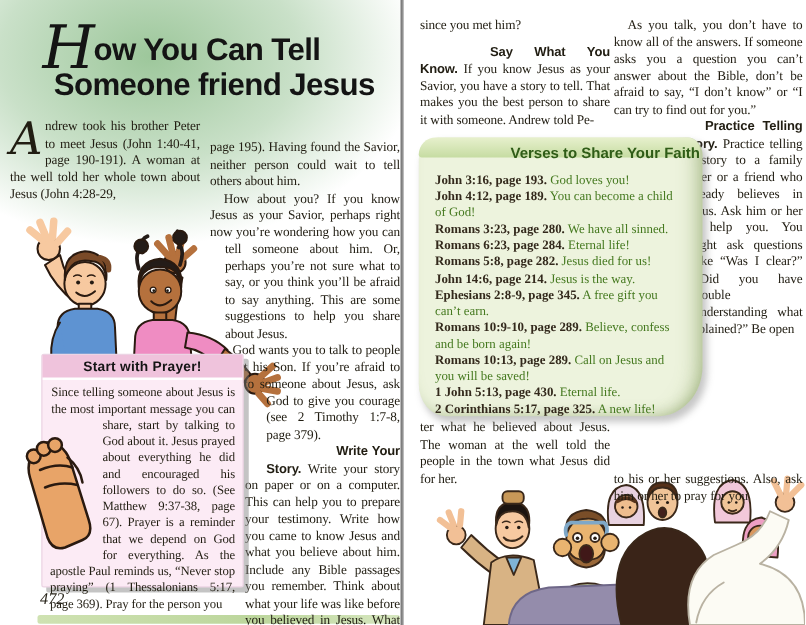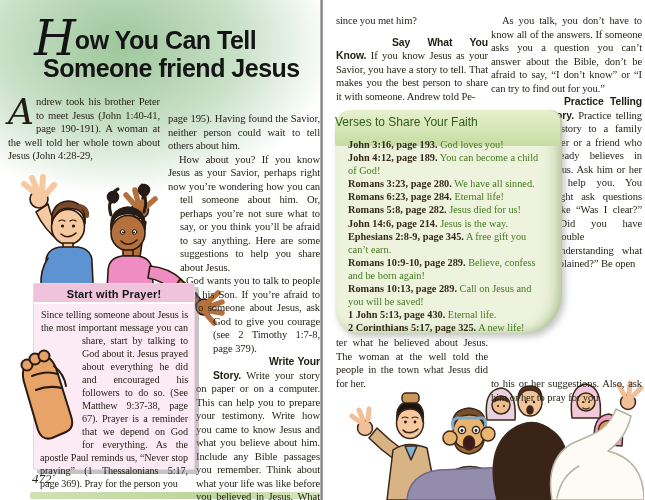--- a/index.html
+++ b/index.html
@@ -57,24 +57,24 @@
   .colR2 { position:absolute; left:168px; top:14px; width:151px; height:320px; z-index:2; }
   .colR2b { position:absolute; left:168px; top:336px; width:151px; z-index:2;margin-top:41px; }
 
   
   .vbox { position:absolute; left:12px; top:110px; width:227px; height:223px; z-index:3; }
   .vbody { position:absolute; inset:0; background:#edf3dd;
     border-radius:16px 12px 36px 22px / 18px 14px 40px 26px;
     box-shadow: inset -13px 0 16px -10px rgba(105,135,62,0.55),
                 inset 0 -9px 12px -9px rgba(105,135,62,0.35),
                 3px 4px 6px rgba(115,115,115,0.4); }
-  .vhdr { position:absolute; left:0; right:2px; top:0; height:36px; line-height:24px;
-    text-align:left; border-radius:16px 12px 3px 3px;
+  .vhdr { position:absolute; left:0; right:2px; top:0; height:16px; line-height:24px;
+    text-align:right; border-radius:16px 12px 3px 3px;
     background:linear-gradient(180deg,#e7f0cd,#c6dca2);
-    font-family:"Liberation Sans", sans-serif; font-weight:normal; font-size:12px;
+    font-family:"Liberation Sans", sans-serif; font-weight:bold; font-size:12px;
     color:#2f5c17; }
   .vlist { position:absolute; left:13px; right:18px; top:28px;
     font-size:10.3px; line-height:13.1px; color:#33291c; }
   .vref { font-weight:bold; color:#33291c; }
   .vnote { color:#45791f; }
 
   svg { display:block; }
   .kids-svg  { position:absolute; left:10px; top:140px; z-index:1; }
   .crowd-svg { position:absolute; left:24px; top:378px; z-index:1; }
 </style>
@@ -148,21 +148,21 @@
       </g>
     </svg>
 
     <div class="colL2 txt">
       <div class="fl" style="width:1px;height:85px"></div>
       <div class="fl" style="width:13px;height:66px"></div>
       <div class="fl" style="width:8px;height:56px"></div>
       <div class="fl" style="width:46px;height:54px"></div>
       <div class="fl" style="width:29px;height:150px"></div>
       <p>page 195). Having found the Savior, neither person could wait to tell others about him.</p>
-      <p class="ind">How about you? If you know Jesus as your Savior, perhaps right now you’re wondering how you can tell someone about him. Or, perhaps you’re not sure what to say, or you think you’ll be afraid to say anything. Here are some suggestions to help you share about Jesus.</p>
+      <p class="ind">How about you? If you know Jesus as your Savior, perhaps right now you’re wondering how you can tell someone about him. Or, perhaps you’re not sure what to say, or you think you’ll be afraid to say anything. This are some suggestions to help you share about Jesus.</p>
       <p class="ind">God wants you to talk to people about his Son. If you’re afraid to talk to someone about Jesus, ask God to give you courage (see 2 Timothy 1:7-8, page 379).</p>
       <p class="ind"><span class="bh">Write Your Story.</span> <span>Write your story on paper or on a computer. This can help you to prepare your testimony. Write how you came to know Jesus and what you believe about him. Include any Bible passages you remember. Think about what your life was like before you believed in Jesus. What has happened</span></p>
     </div>
 
     <div class="pbox">
       <div class="pbox-h">Start with Prayer!</div>
       <div class="pbox-b txt">
         <div class="fl" style="width:1px;height:38px"></div>
         <div class="fl hands-fl">
           <svg width="64" height="96" viewBox="0 0 64 96">

